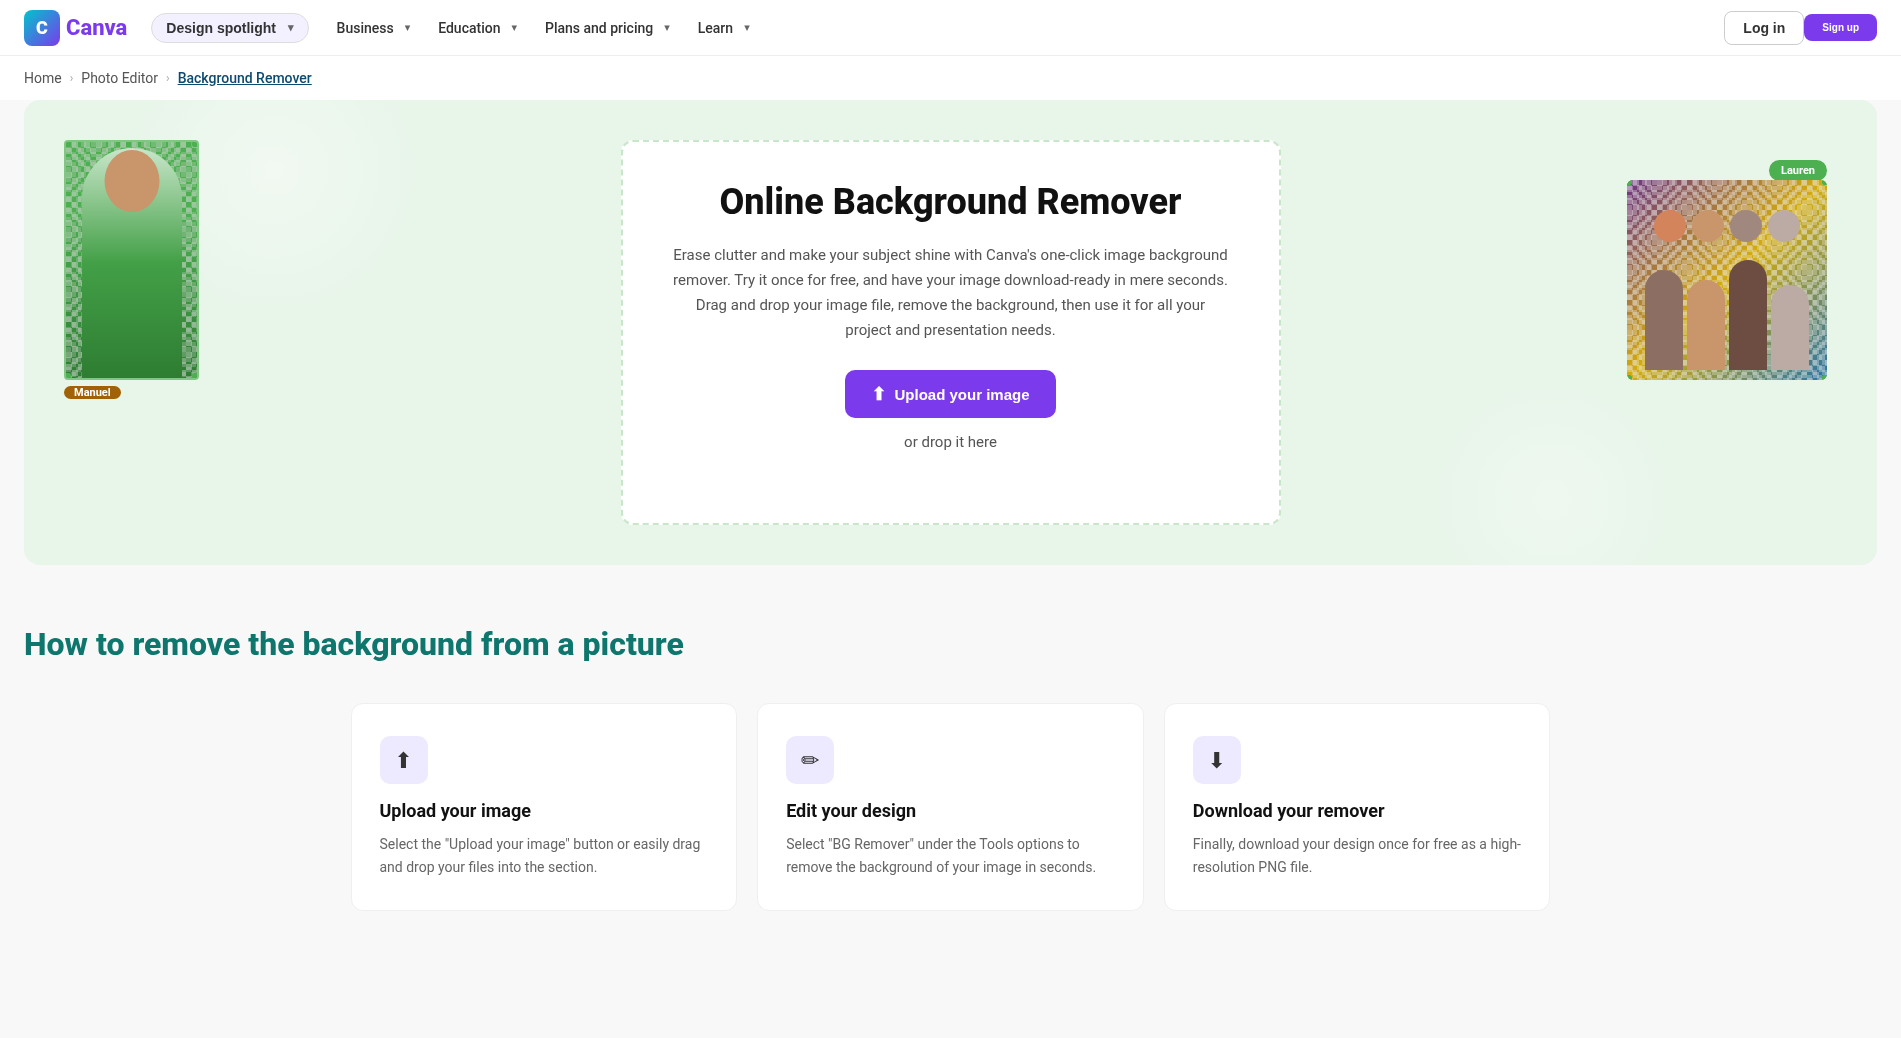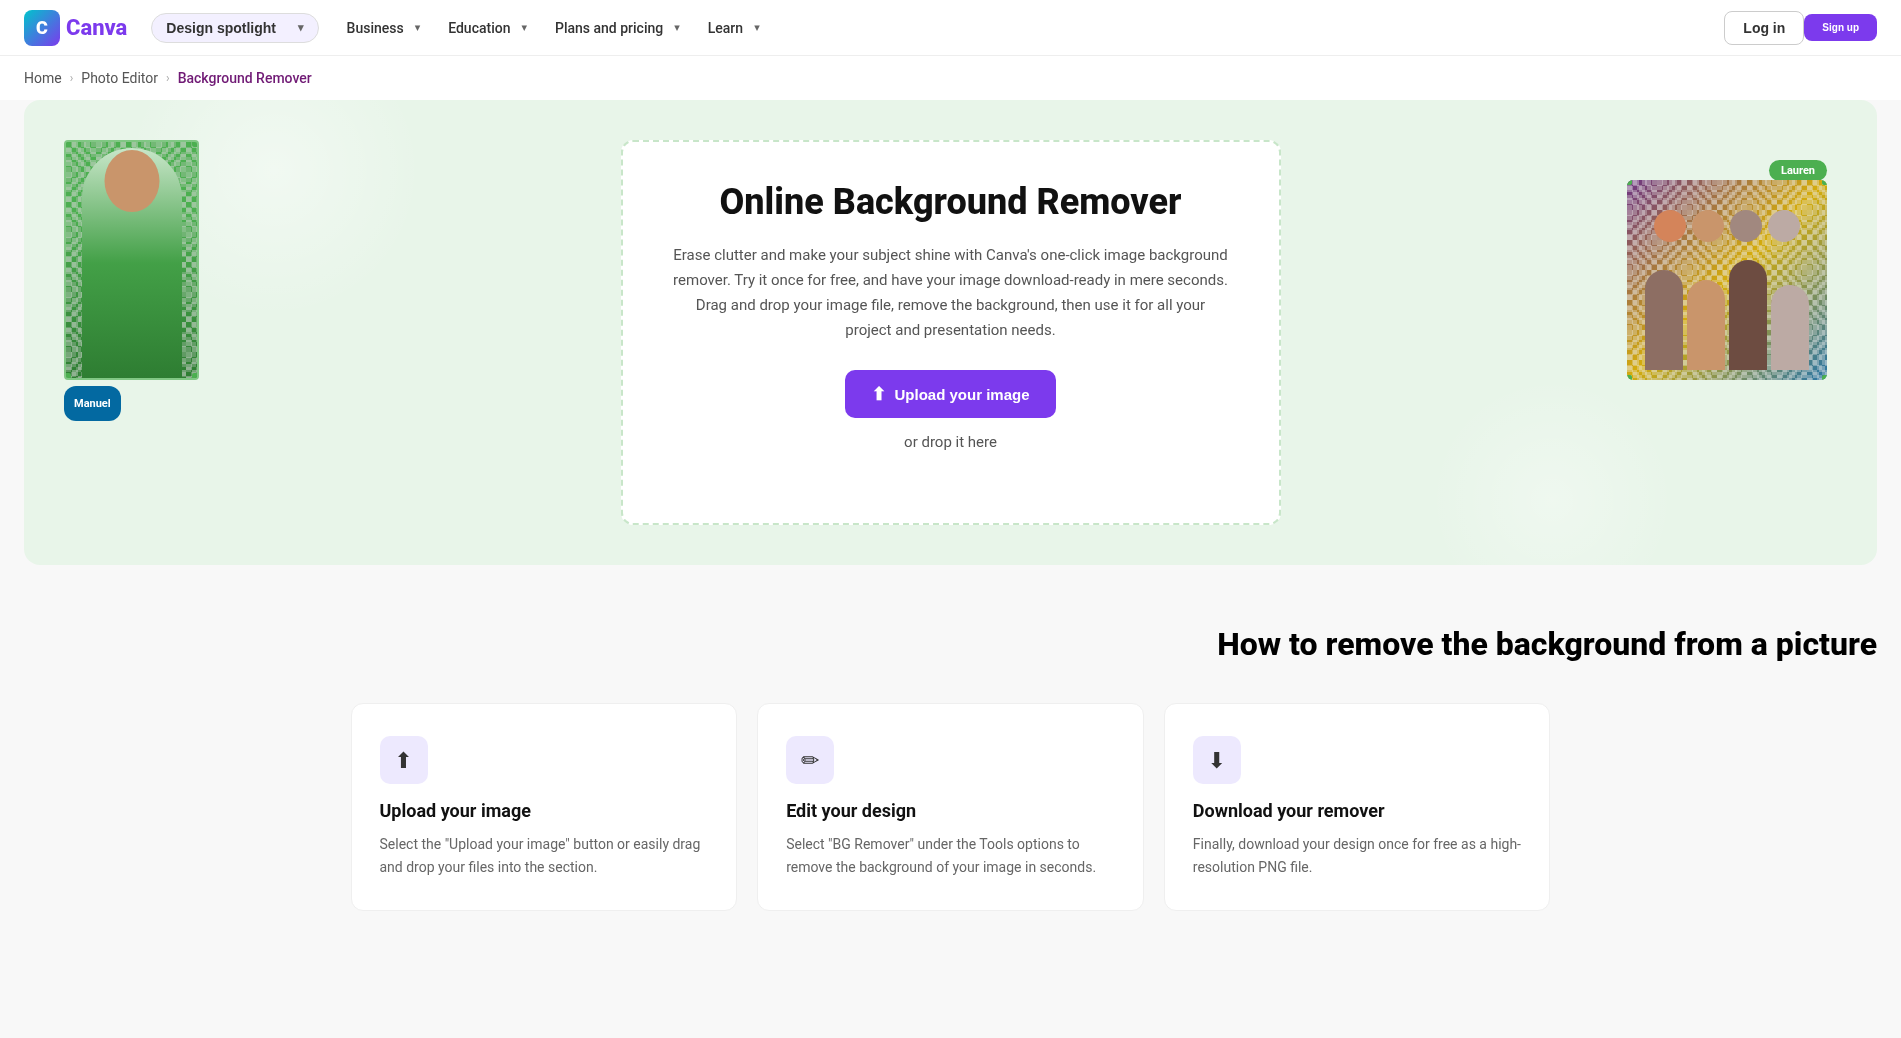--- a/index.html
+++ b/index.html
@@ -27,21 +27,21 @@
       border-radius: 8px;
       display: flex; align-items: center; justify-content: center;
       color: #fff; font-size: 18px; font-weight: 900;
     }
     .nav-spotlight-btn {
       background: #f3f0ff;
       border: 1px solid #ddd;
       border-radius: 20px;
       padding: 6px 14px;
       font-size: 14px; font-weight: 600; color: #333;
-      cursor: pointer; display: flex; align-items: center; gap: 22px;
+      cursor: pointer; display: flex; align-items: center; gap: 12px;
       margin-right: 8px;
     }
     .nav-spotlight-btn .chevron { font-size: 11px; color: #666; }
     .nav-menu-items { display: flex; align-items: center; gap: 4px; flex: 1; }
     .nav-menu-item {
       padding: 6px 12px;
       font-size: 14px; font-weight: 500; color: #333;
       cursor: pointer; border-radius: 6px;
       display: flex; align-items: center; gap: 11px;
     }
@@ -62,21 +62,21 @@
 
     
     .breadcrumb {
       padding: 14px 24px;
       display: flex; align-items: center; gap: 8px;
       font-size: 14px; color: #555;
       background: #fff;
     }
     .breadcrumb a { color: #555; text-decoration: none; }
     .breadcrumb-sep { color: #aaa; font-size: 12px; }
-    .breadcrumb-current { color: #701a75; font-weight: 500; }
+    .breadcrumb-current { color: #0c4a6e; font-weight: 500; text-decoration: underline; }
 
     
     .hero {
       background: #e8f5e9;
       margin: 0 24px 0 24px;
       border-radius: 16px;
       padding: 40px 20px;
       position: relative;
       overflow: hidden;
       min-height: 390px;
@@ -136,24 +136,24 @@
       background: #4caf50;
       border-radius: 2px;
       position: absolute;
     }
     .corner-dot.tl { top: -5px; left: -5px; }
     .corner-dot.tr { top: -5px; right: -5px; }
     .corner-dot.bl { bottom: -5px; left: -5px; }
     .corner-dot.br { bottom: -5px; right: -5px; }
     .name-tag {
       display: inline-block;
-      background: #0369a1;
+      background: #a16207;
       color: #fff;
       font-size: 11px; font-weight: 700;
-      padding: 11px 10px;
+      padding: 0 10px;
       border-radius: 12px;
       margin-top: 6px;
     }
 
     
     .hero-right-card {
       position: absolute;
       right: 40px; top: 80px;
       width: 210px;
     }
@@ -208,22 +208,22 @@
       cursor: pointer; border: none;
     }
     .btn-upload .upload-icon { font-size: 18px; }
     .or-drop { font-size: 13px; color: #888; margin-top: 12px; }
 
     
     .steps-section {
       padding: 60px 24px 40px;
     }
     .steps-title {
-      font-size: 32px; font-weight: 800; color: #000000;
-      text-align: right; margin-bottom: 40px;
+      font-size: 32px; font-weight: 800; color: #0f766e;
+      text-align: left; margin-bottom: 40px;
     }
     .steps-grid {
       display: grid; grid-template-columns: repeat(3, 1fr); gap: 20px;
       max-width: 1200px; margin: 0 auto;
     }
     .step-card {
       background: #fff;
       border-radius: 12px;
       padding: 32px 28px;
       border: 1px solid #efefef;

